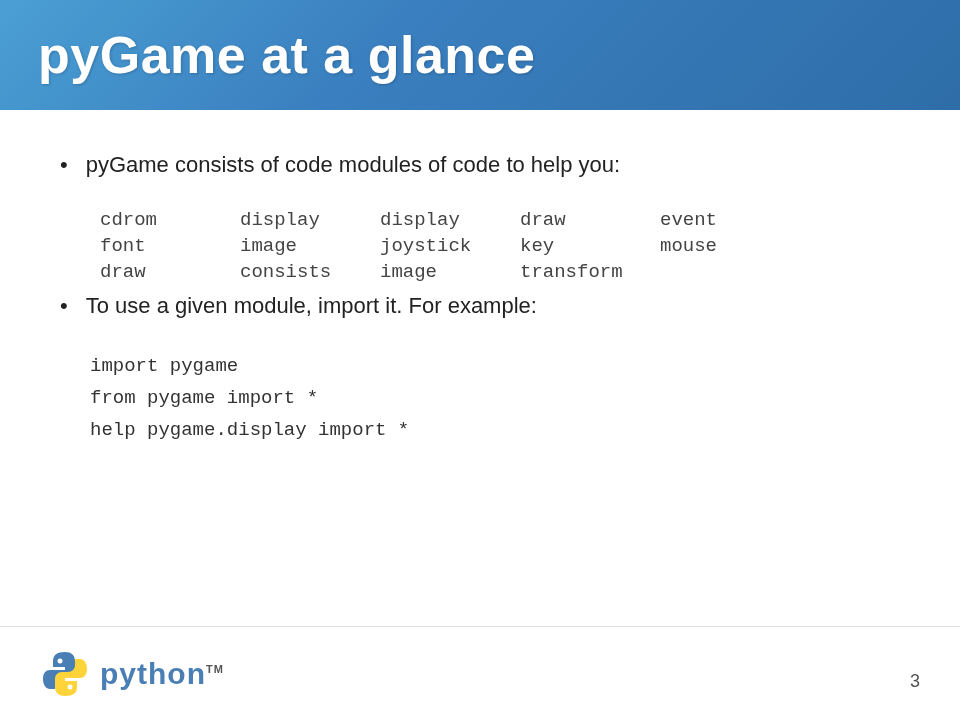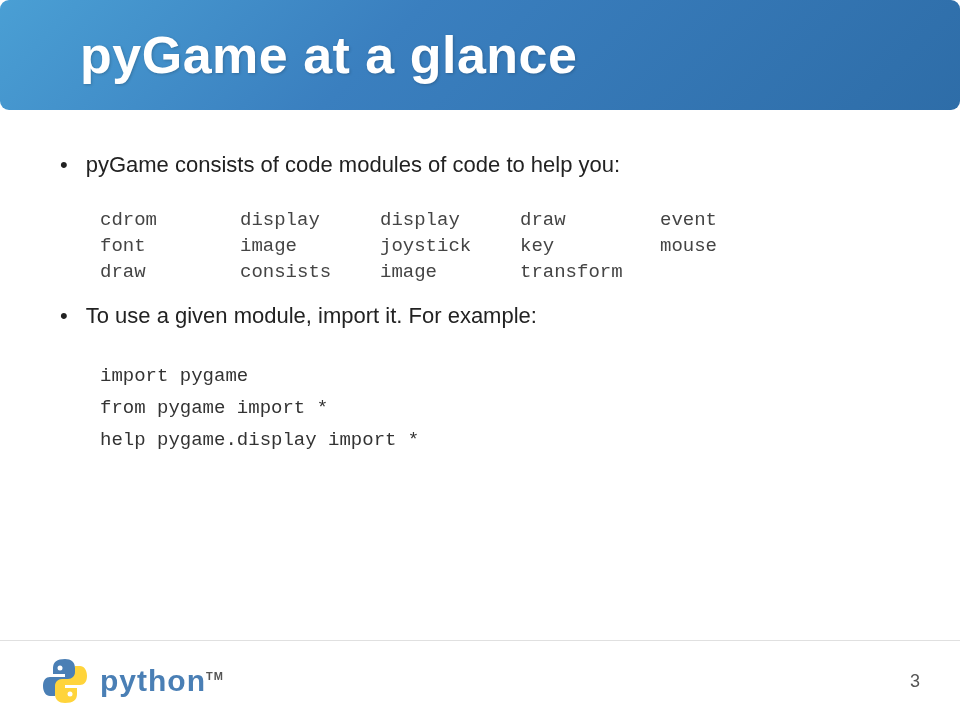--- a/index.html
+++ b/index.html
@@ -13,25 +13,24 @@
       height: 720px;
       background: #ffffff;
       font-family: Arial, Helvetica, sans-serif;
       overflow: hidden;
       position: relative;
     }
 
     .header-bar {
       width: 100%;
       background: linear-gradient(135deg, #4a9fd4 0%, #3a7fbf 40%, #2e6da8 100%);
-      padding: 22px 50px 22px 80px;
+      padding: 22px 50px 22px 38px;
       min-height: 110px;
       display: flex;
       align-items: center;
-      border-radius: 9px;
     }
 
     .header-title {
       font-size: 52px;
       font-weight: bold;
       color: #ffffff;
       text-shadow: 1px 1px 3px rgba(0,0,0,0.2);
       letter-spacing: 0.5px;
     }
 
@@ -59,51 +58,51 @@
       line-height: 1.4;
     }
 
     .bullet-text strong {
       font-weight: normal;
     }
 
     .modules-grid {
       margin-left: 40px;
       margin-top: 14px;
-      margin-bottom: 18px;
+      margin-bottom: 8px;
       font-family: 'Courier New', Courier, monospace;
       font-size: 19px;
       color: #333;
     }
 
     .modules-row {
       display: flex;
       margin-bottom: 4px;
     }
 
     .module-cell {
       width: 140px;
       color: #444;
     }
 
     .code-block {
-      margin-left: 40px;
+      margin-left: 30px;
       margin-top: 10px;
       font-family: 'Courier New', Courier, monospace;
       font-size: 19px;
       color: #333;
       line-height: 1.7;
     }
 
     .footer {
       position: absolute;
       bottom: 0;
       left: 0;
       right: 0;
-      height: 80px;
+      height: 94px;
       display: flex;
       align-items: center;
       padding: 4px 40px;
       border-top: 1px solid #e0e0e0;
       margin-top: 10px;
     }
 
     .python-logo {
       display: flex;
       align-items: center;

